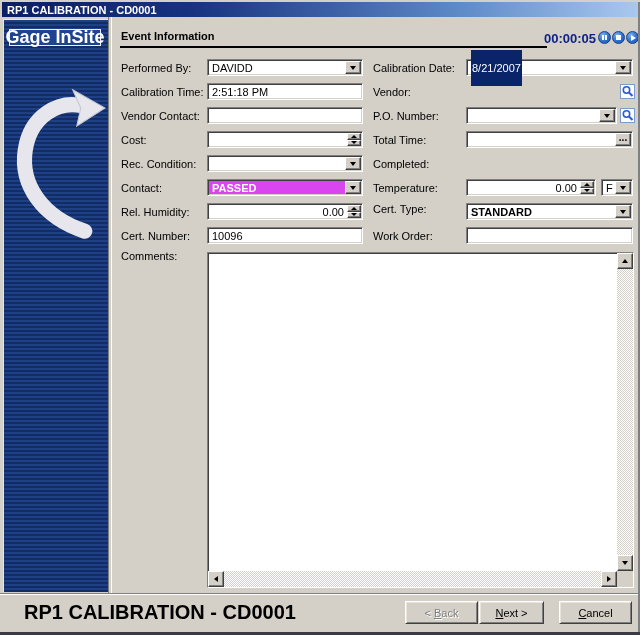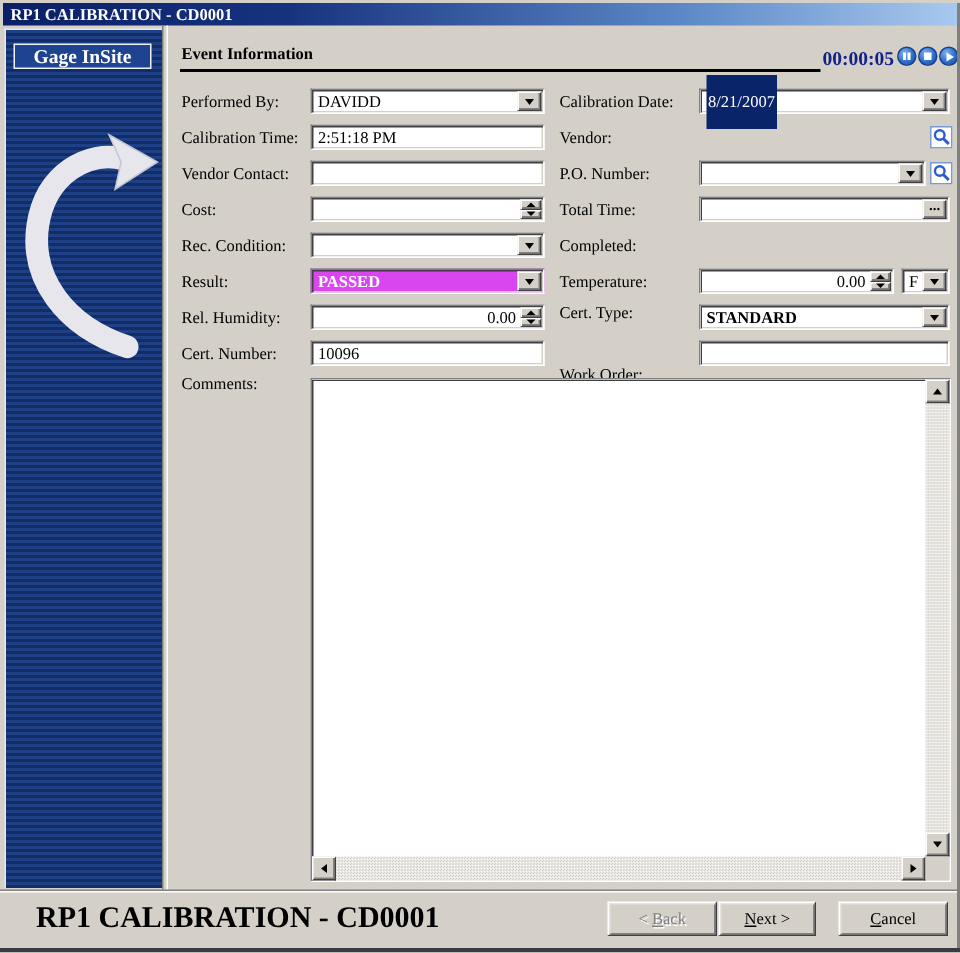--- a/index.html
+++ b/index.html
@@ -1,32 +1,32 @@
 <!DOCTYPE html>
 <html><head>
 <meta charset="utf-8">
 <style>
   * { margin:0; padding:0; box-sizing:border-box; }
   html,body { width:640px; height:635px; overflow:hidden; }
   body { font-family:"Liberation Sans", sans-serif; background:#D4D0C8; }
-  .window { position:relative; width:640px; height:635px; background:#D4D0C8; overflow:hidden;font-family:Liberation Serif, serif; }
+  .window { position:relative; width:640px; height:635px; background:#D4D0C8; overflow:hidden; }
 
   
   .titlebar { position:absolute; left:2px; top:2px; right:2px; height:15px;
     background:linear-gradient(90deg,#0A1F66 0%,#17337F 30%,#5E8AC8 72%,#A8C8EE 100%);
     display:flex; align-items:center; }
   .titletext { color:#fff; font-size:11px; font-weight:bold; padding-left:5px; white-space:nowrap; }
 
   
   .sidebar { position:absolute; left:3px; top:19px; width:105px; height:573px;
     background:repeating-linear-gradient(180deg,#1E4086 0 2px,#132C64 2px 4px);
     border-left:1px solid #E6E6E6; border-top:1px solid #E6E6E6; }
   .brand { position:absolute; left:5px; top:9px; width:92px; height:17px;
     background:#1E4390; border:1px solid #F0F0F0; display:flex; align-items:center; justify-content:center; }
-  .brand span { color:#fff; font-weight:bold; font-size:13px; white-space:nowrap; }
+  .brand span { color:#fff; font-weight:bold; font-size:18px; white-space:nowrap; }
   .swoosh { position:absolute; left:2px; top:42px; width:101px; height:195px; }
   .side-divider { position:absolute; left:108px; top:17px; width:4px; height:576px;
     border-left:1px solid #808080; border-right:1px solid #FFFFFF; }
 
   
   .hdr { position:absolute; left:121px; top:30px; font-size:11px; font-weight:bold; color:#000; }
   .timer { position:absolute; left:466px; top:31px; width:130px; text-align:right;
     font-size:13px; font-weight:bold; color:#10218B; }
   .hdr-rule { position:absolute; left:120px; top:46px; width:427px; height:2px; background:#000; }
   .mbtn { position:absolute; top:31px; width:13px; height:13px; border-radius:50%;
@@ -119,21 +119,21 @@
   <div class="mbtn" style="left:626px;">
       <span class="g-play"></span>
     </div>
   <div class="hdr-rule"></div>
 
   <span class="lbl" style="left:121px;top:62px;">Performed By:</span>
   <span class="lbl" style="left:121px;top:86px;">Calibration Time:</span>
   <span class="lbl" style="left:121px;top:110px;">Vendor Contact:</span>
   <span class="lbl" style="left:121px;top:134px;">Cost:</span>
   <span class="lbl" style="left:121px;top:158px;">Rec. Condition:</span>
-  <span class="lbl" style="left:121px;top:182px;">Result:</span>
+  <span class="lbl" style="left:121px;top:182px;">Contact:</span>
   <span class="lbl" style="left:121px;top:206px;">Rel. Humidity:</span>
   <span class="lbl" style="left:121px;top:230px;">Cert. Number:</span>
   <span class="lbl" style="left:121px;top:250px;">Comments:</span>
 
   <div class="field" style="left:207px;top:59px;width:156px;">
     <span class="val">DAVIDD</span>
     <span class="combo-btn">
         <i class="tri-down"></i>
       </span>
   </div>
@@ -181,21 +181,21 @@
     <span class="val">10096</span>
   </div>
 
   <span class="lbl" style="left:373px;top:62px;">Calibration Date:</span>
   <span class="lbl" style="left:373px;top:86px;">Vendor:</span>
   <span class="lbl" style="left:373px;top:110px;">P.O. Number:</span>
   <span class="lbl" style="left:373px;top:134px;">Total Time:</span>
   <span class="lbl" style="left:373px;top:158px;">Completed:</span>
   <span class="lbl" style="left:373px;top:182px;">Temperature:</span>
   <span class="lbl" style="left:373px;top:203px;">Cert. Type:</span>
-  <span class="lbl" style="left:373px;top:244px;">Work Order:</span>
+  <span class="lbl" style="left:373px;top:230px;">Work Order:</span>
 
   <div class="field" style="left:466px;top:59px;width:167px;">
     <span class="val"><span class="sel">8/21/2007</span></span>
     <span class="combo-btn">
         <i class="tri-down"></i>
       </span>
   </div>
 
   <div class="search-btn" style="left:620px;top:84px;">
     <svg width="15" height="15" viewBox="0 0 15 15">

